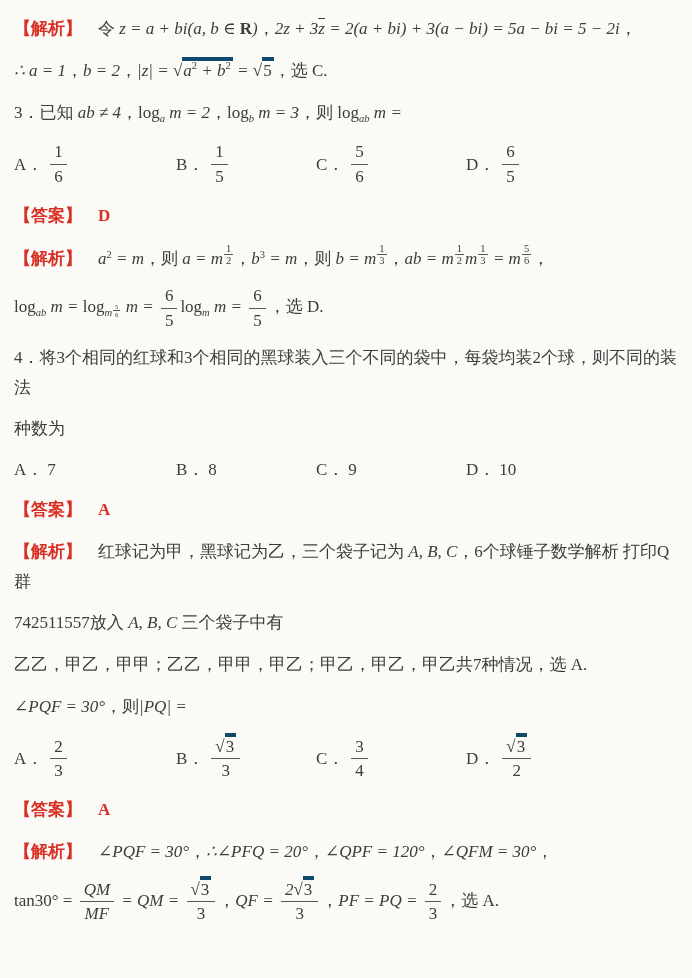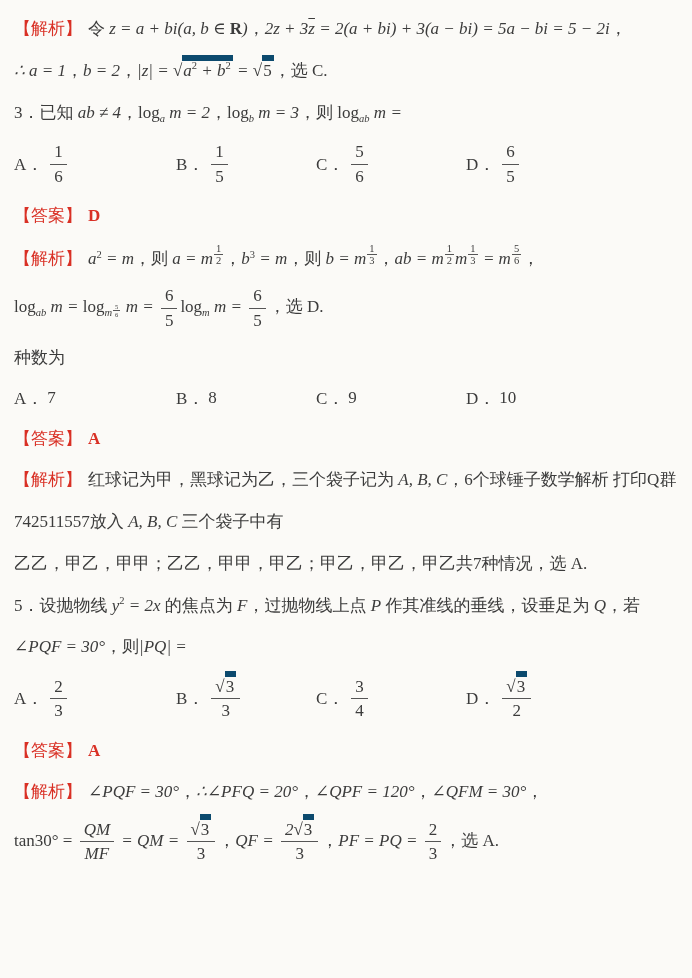--- a/index.html
+++ b/index.html
@@ -20,22 +20,22 @@
     box-sizing:border-box;
     padding:8px 14px 12px 14px;
     background:var(--bg);
   }
   .para{
     padding:6px 0;
     line-height:1.75;
   }
   .label{
     color:var(--red);
-    font-weight:normal;
-    margin-right:6px;
+    font-weight:bold;
+    margin-right:16px;
   }
   .ansval{
     color:var(--red);
     font-weight:bold;
   }
   i{}
   b.bold{font-weight:bold;}
   
   .frac{
     display:inline-flex;
@@ -65,21 +65,21 @@
   }
   sup .frac, sub .frac{
     margin:0 1px;
     line-height:1.1;
   }
   sup .frac > .num, sub .frac > .num{padding:0 2px 0 2px;}
   sup .frac > .den, sub .frac > .den{padding:0 2px 0 2px;}
   .sqrt{white-space:nowrap;}
   .sqrt .rad{font-style:normal;}
   .sqrt .radicand{
-    border-top:6px solid #0c4a6e;
+    border-top:4px solid #0c4a6e;
     padding:0 2px 0 1px;
   }
   .bar{
     text-decoration:overline;
     font-style:italic;
   }
   .options{
     display:flex;
     align-items:center;
     padding:8px 0;
@@ -152,20 +152,21 @@
       <div class="para"><span>log</span><sub><i>ab</i></sub><i> m = </i><span>log</span><sub><i>m</i><sup><span class="frac">
               <span class="num">5</span>
               <span class="den">6</span>
             </span></sup></sub><i> m = </i><span class="frac">
           <span class="num">6</span>
           <span class="den">5</span>
         </span><span>log</span><sub><i>m</i></sub><i> m = </i><span class="frac">
           <span class="num">6</span>
           <span class="den">5</span>
         </span><span>，选 D.</span></div>
+      <div class="para"><span>4．将3个相同的红球和3个相同的黑球装入三个不同的袋中，每袋均装2个球，则不同的装法</span></div>
       <div class="para"><span>种数为</span></div>
       <div class="options">
         <span class="opt">
           <span class="opt-key">A．</span>
           <span>7</span>
         </span>
         <span class="opt">
           <span class="opt-key">B．</span>
           <span>8</span>
         </span>
@@ -175,21 +176,20 @@
         </span>
         <span class="opt">
           <span class="opt-key">D．</span>
           <span>10</span>
         </span>
       </div>
       <div class="para"><span class="label">【答案】</span><span class="ansval">A</span></div>
       <div class="para"><span class="label">【解析】</span><span>红球记为甲，黑球记为乙，三个袋子记为 </span><i>A, B, C</i><span>，6个球锤子数学解析 打印Q群</span></div>
       <div class="para"><span>742511557放入 </span><i>A, B, C</i><span> 三个袋子中有</span></div>
       <div class="para"><span>乙乙，甲乙，甲甲；乙乙，甲甲，甲乙；甲乙，甲乙，甲乙共7种情况，选 A.</span></div>
-      <div class="para"><span>5．设抛物线 </span><i>y</i><sup>2</sup><i> = 2x</i><span> 的焦点为 </span><i>F</i><span>，过抛物线上点 </span><i>P</i><span> 作其准线的垂线，设垂足为 </span><i>Q</i><span>，若</span></div>
       <div class="para"><i>∠PQF = 30°</i><span>，则</span><i>|PQ| =</i></div>
       <div class="options">
         <span class="opt">
           <span class="opt-key">A．</span>
           <span class="frac">
             <span class="num">2</span>
             <span class="den">3</span>
           </span>
         </span>
         <span class="opt">

